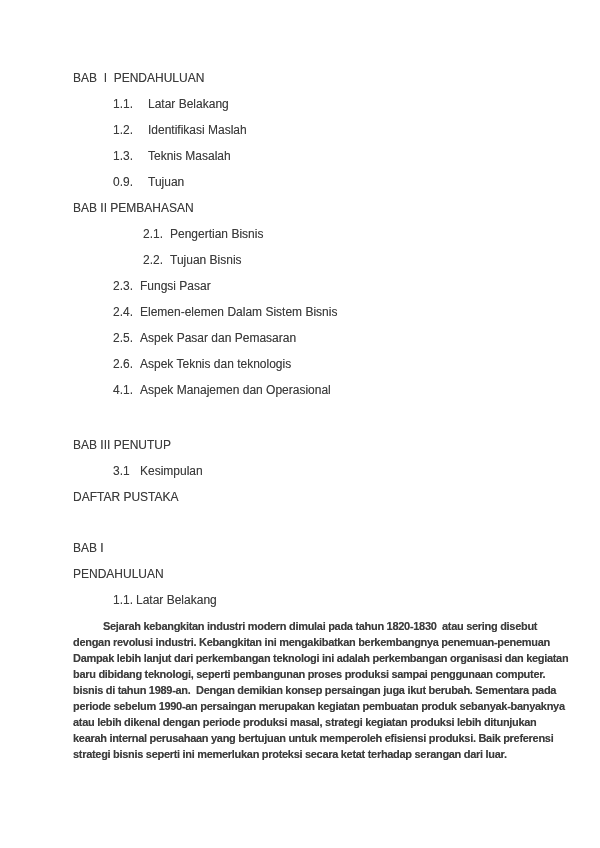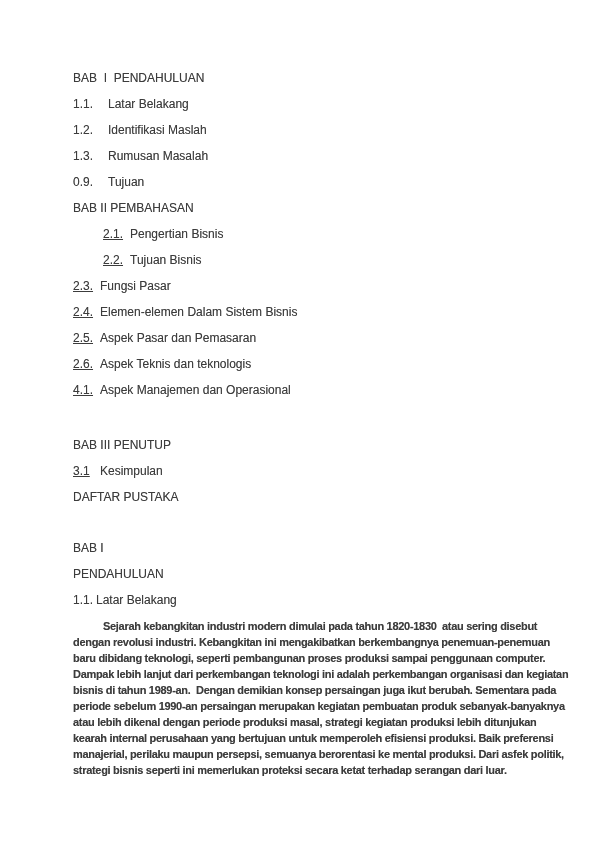--- a/index.html
+++ b/index.html
@@ -23,23 +23,24 @@
     display: flex;
     align-items: baseline;
     font-size: 12px;
     line-height: 16px;
     margin-bottom: 10px;
     white-space: pre;
   }
   .row .num {
     flex: 0 0 auto;
     display: inline-block;
+    margin-left: 40px;
   }
   .num-w35 { width: 35px; }
-  .num-w27 { width: 27px; text-decoration: underline; }
+  .num-w27 { width: 27px; }
   .num-w23 { width: 23px; }
   .lvl2 { margin-left: 30px; }
   .spacer-a { height: 29px; }
   .spacer-b { height: 25px; }
   .para-line {
     font-size: 11px;
     line-height: 16px;
     letter-spacing: -0.3px;
     white-space: pre;
     font-weight: bold;
@@ -56,21 +57,21 @@
   <div class="row">
     <span class="num num-w35">1.1.</span>
     <span>Latar Belakang</span>
   </div>
   <div class="row">
     <span class="num num-w35">1.2.</span>
     <span>Identifikasi Maslah</span>
   </div>
   <div class="row">
     <span class="num num-w35">1.3.</span>
-    <span>Rumusan Masalah</span>
+    <span>Teknis Masalah</span>
   </div>
   <div class="row">
     <span class="num num-w35">0.9.</span>
     <span>Tujuan</span>
   </div>
 
   <div class="row">BAB II PEMBAHASAN</div>
 
   <div class="row lvl2">
     <span class="num num-w27">2.1.</span>
@@ -115,23 +116,22 @@
   <div class="row">BAB I</div>
   <div class="row">PENDAHULUAN</div>
   <div class="row">
     <span class="num num-w23">1.1.</span>
     <span>Latar Belakang</span>
   </div>
 
   <div>
     <div class="para-line para-indent">Sejarah kebangkitan industri modern dimulai pada tahun 1820-1830  atau sering disebut</div>
     <div class="para-line">dengan revolusi industri. Kebangkitan ini mengakibatkan berkembangnya penemuan-penemuan</div>
+    <div class="para-line">Dampak lebih lanjut dari perkembangan teknologi ini adalah perkembangan organisasi dan kegiatan</div>
     <div class="para-line">baru dibidang teknologi, seperti pembangunan proses produksi sampai penggunaan computer.</div>
-    <div class="para-line">Dampak lebih lanjut dari perkembangan teknologi ini adalah perkembangan organisasi dan kegiatan</div>
     <div class="para-line">bisnis di tahun 1989-an.  Dengan demikian konsep persaingan juga ikut berubah. Sementara pada</div>
     <div class="para-line">periode sebelum 1990-an persaingan merupakan kegiatan pembuatan produk sebanyak-banyaknya</div>
     <div class="para-line">atau lebih dikenal dengan periode produksi masal, strategi kegiatan produksi lebih ditunjukan</div>
     <div class="para-line">kearah internal perusahaan yang bertujuan untuk memperoleh efisiensi produksi. Baik preferensi</div>
-    <div class="para-line">manajerial, perilaku maupun persepsi, semuanya berorentasi ke mental produksi. Dari asfek politik,</div>
     <div class="para-line">strategi bisnis seperti ini memerlukan proteksi secara ketat terhadap serangan dari luar.</div>
   </div>
 
 </div>
 
 </body></html>

